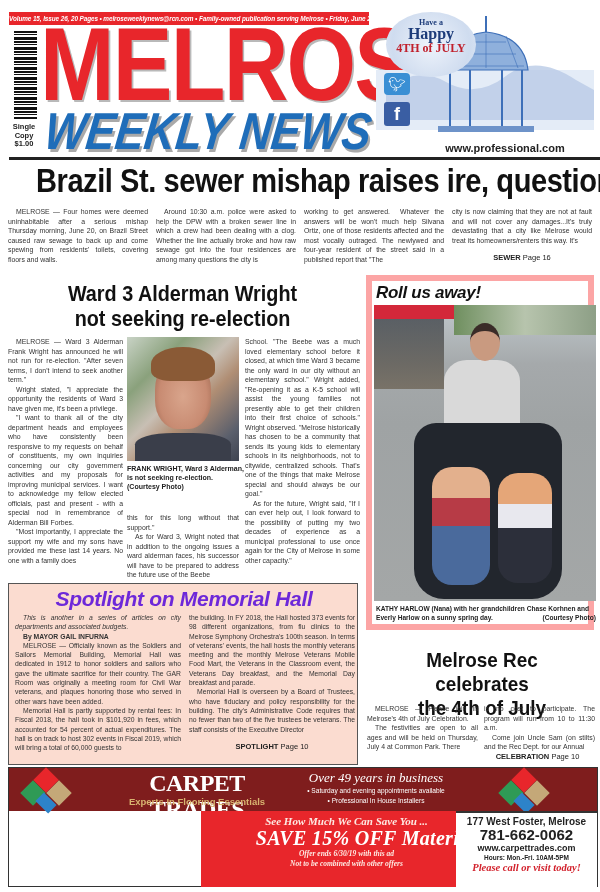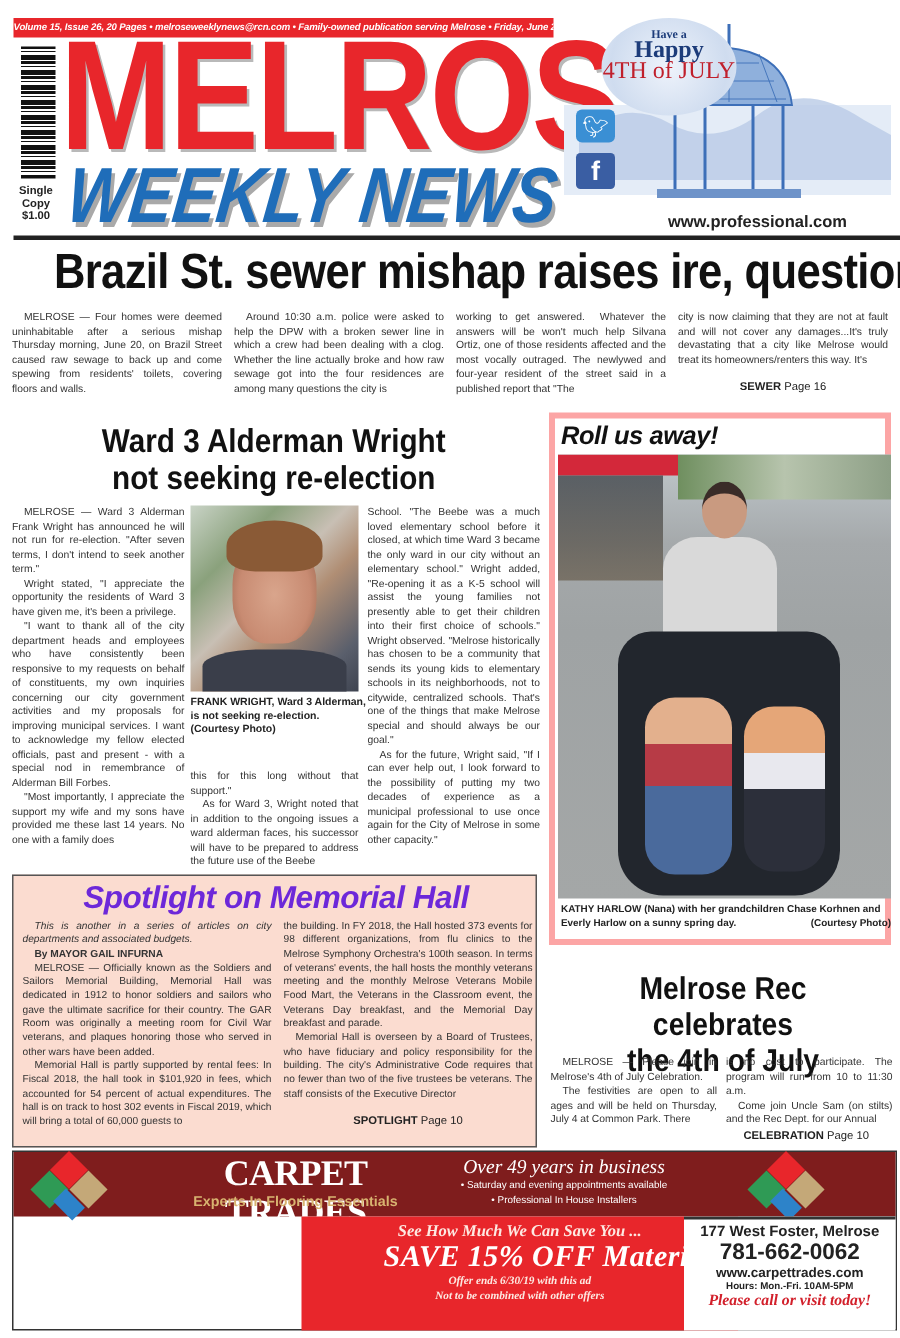--- a/index.html
+++ b/index.html
@@ -38,25 +38,24 @@
     transform: scaleX(0.84) skewX(-8deg); transform-origin: left top; white-space: nowrap;
     text-shadow: 3px 3px 0 #a9a9a9;
   }
   .gazebo-art {
     position: absolute; left: 376px; top: 10px; width: 218px; height: 128px;
   }
   .july-badge {
     position: absolute; left: 386px; top: 12px; width: 90px; height: 65px;
     border-radius: 50%; background: radial-gradient(circle, #eef3fb 0%, #cfdcef 70%, #dfe7f4 100%);
     text-align: center;
-    margin-left: 15px;
   }
   .july-badge .have { font-family: "Liberation Serif", serif; font-size: 8px; color: #1d3c7a; font-weight: bold; margin-top: 6px; }
   .july-badge .happy { font-family: "Liberation Serif", serif; font-size: 16px; color: #1d3c7a; font-weight: bold; line-height: 14px; }
-  .july-badge .fourth { font-family: "Liberation Serif", serif; font-size: 16px; color: #c0202c; font-weight: normal; line-height: 14px; }
+  .july-badge .fourth { font-family: "Liberation Serif", serif; font-size: 12px; color: #c0202c; font-weight: bold; line-height: 14px; }
   .social-twitter {
     position: absolute; left: 384px; top: 73px; width: 26px; height: 22px; border-radius: 4px;
     background: #3a8fd4; color: #fff; font-size: 14px; text-align: center; line-height: 22px;
   }
   .social-facebook {
     position: absolute; left: 384px; top: 102px; width: 26px; height: 24px; border-radius: 3px;
     background: #3a5ea3; color: #fff; font-size: 18px; font-weight: bold; text-align: center; line-height: 24px;
     font-family: "Liberation Sans", sans-serif;
   }
   .site-url {
@@ -104,21 +103,21 @@
   .ward-caption {
     position: absolute; left: 127px; top: 464px; width: 118px;
     font-size: 7px; font-weight: bold; line-height: 9px; color: #222;
   }
   .ward-col2b { position: absolute; left: 127px; top: 513px; width: 112px; }
   .ward-col3 { position: absolute; left: 245px; top: 337px; width: 115px; }
 
   
   .roll-box {
     position: absolute; left: 366px; top: 275px; width: 228px; height: 355px;
-    border: 4px solid #fca5a5; background: #fff;
+    border: 6px solid #fca5a5; background: #fff;
   }
   .roll-title {
     position: absolute; left: 4px; top: 2px; font-size: 17px; font-weight: bold; font-style: italic; color: #111;
     letter-spacing: -0.3px;
   }
   .roll-photo {
     position: absolute; left: 2px; top: 24px; width: 222px; height: 296px; overflow: hidden;
     background: linear-gradient(180deg, #c0c8cc 0%, #a5a9ab 20%, #9fa3a4 40%, #a4a7a7 100%);
   }
   .roll-photo .tent { position: absolute; left: 0; top: 0; width: 80px; height: 14px; background: #d3283a; }

